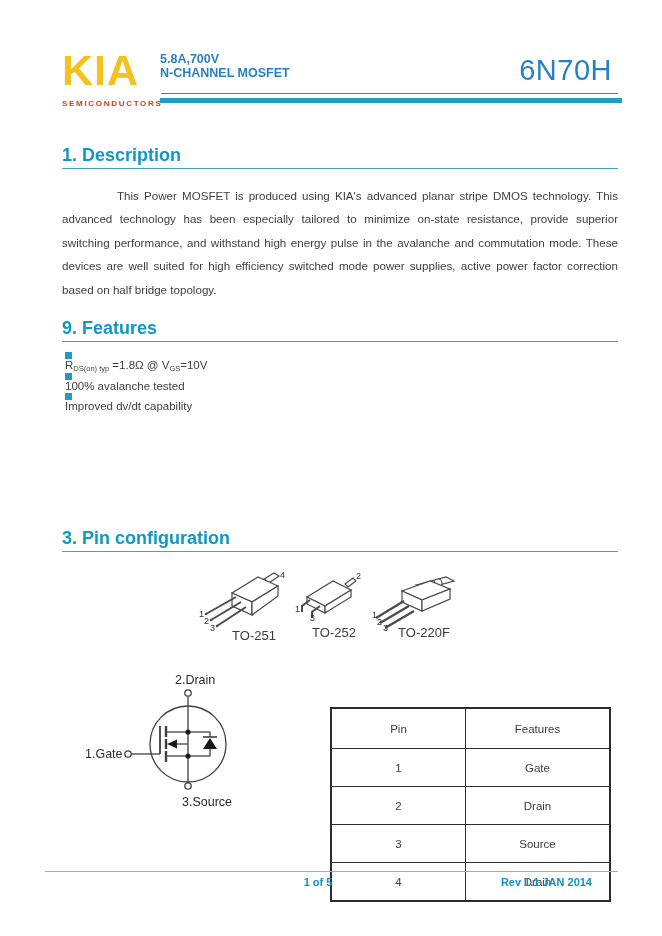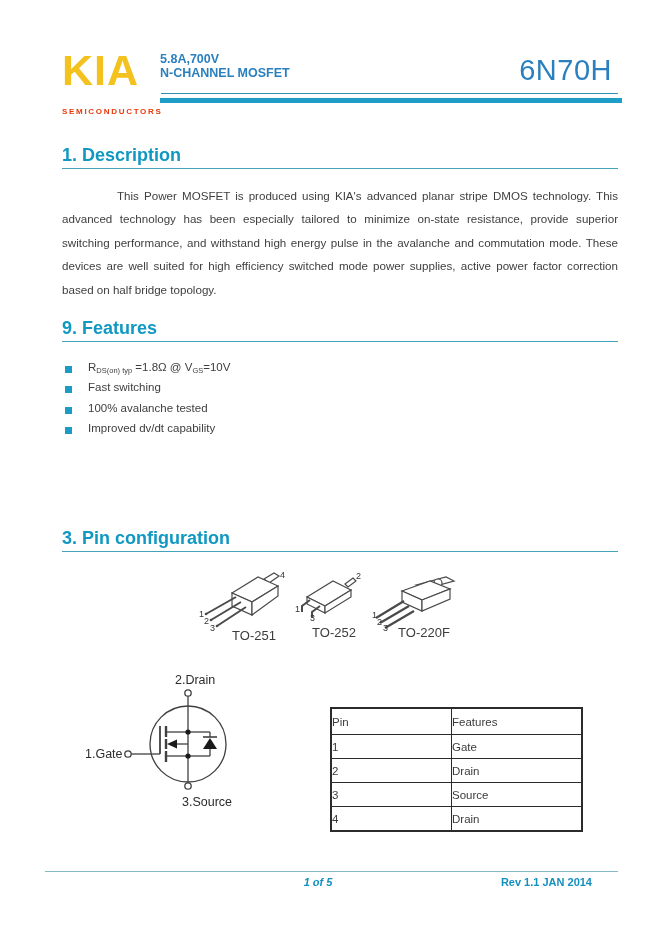--- a/index.html
+++ b/index.html
@@ -3,60 +3,60 @@
 <meta charset="utf-8">
 <style>
   html,body{margin:0;padding:0;background:#ffffff;}
   .page{
     position:relative;width:662px;height:936px;background:#ffffff;overflow:hidden;
     font-family:"Liberation Sans", sans-serif;color:#3e3e3e;margin:16px auto;
   }
   
   .logo{position:absolute;left:62px;top:33px;font-size:43px;font-weight:bold;
         color:#f4c21e;letter-spacing:1px;line-height:1;}
-  .logo-sub{position:absolute;left:62px;top:91px;font-size:8px;font-weight:bold;
+  .logo-sub{position:absolute;left:62px;top:83px;font-size:8px;font-weight:bold;
         color:#e8380d;letter-spacing:1.7px;}
   .subtitle{position:absolute;left:160px;top:36px;font-size:12.5px;font-weight:bold;
         color:#2a80be;line-height:14px;}
   .part-number{position:absolute;right:50px;top:38px;font-size:29px;color:#2a80be;
         letter-spacing:0.5px;text-align:center;}
   .rule-thin{position:absolute;left:161px;top:77px;width:457px;height:1px;background:#2e8fae;}
   .rule-thick{position:absolute;left:160px;top:82px;width:462px;height:5px;background:#1e9dc6;}
   
   .section-heading{position:absolute;left:62px;font-size:18px;font-weight:bold;color:#1198c2;}
   .section-underline{position:absolute;left:62px;width:556px;height:1px;background:#44a2b8;}
   .paragraph{position:absolute;left:62px;top:168px;width:556px;font-size:11.6px;
         line-height:23.4px;text-align:justify;text-indent:55px;color:#3e3e3e;}
   .features-list{position:absolute;left:65px;top:336px;width:520px;}
-  .feature-row{display:flex;align-items:flex-end;height:20.5px;}
+  .feature-row{display:flex;align-items:flex-start;height:20.5px;flex-direction:column;}
   .bullet{width:7px;height:7px;background:#1a9cc6;margin-right:16px;flex:0 0 auto;}
   .feature-text{font-size:11.5px;color:#3e3e3e;white-space:nowrap;}
   .sb{font-size:7.5px;position:relative;top:2px;vertical-align:baseline;}
   
   .pkg-to251{position:absolute;left:196px;top:551px;}
   .pkg-to252{position:absolute;left:293px;top:551px;}
   .pkg-to220f{position:absolute;left:370px;top:549px;}
   .mosfet-symbol{position:absolute;left:58px;top:644px;}
   svg text{font-family:"Liberation Sans", sans-serif;}
   .pin-num{font-size:9px;fill:#333333;}
   .pkg-name{font-size:13px;fill:#3c3c3c;}
   .sym-label{font-size:12.5px;fill:#2b2b2b;}
   
   .pin-table{position:absolute;left:330px;top:691px;border-collapse:collapse;
         border:2px solid #2b2b2b;table-layout:fixed;}
   .pin-table th,.pin-table td{border:1px solid #2b2b2b;font-size:11.5px;font-weight:normal;
-        text-align:left;color:#3b3b3b;padding:0;}
+        text-align:center;color:#3b3b3b;padding:7px;}
   .pin-table th{height:25px;}
   .pin-table td{height:23px;}
   .col-pin{width:119px;}
   .col-fn{width:129px;}
   
   .footer-line{position:absolute;left:45px;top:855px;width:573px;height:1px;background:#85b9c6;}
   .page-info{position:absolute;left:258px;top:860px;width:120px;text-align:center;
-        font-size:11px;font-weight:bold;color:#1490be;font-style:italic;}
+        font-size:11px;font-weight:bold;color:#1490be;}
   .revision{position:absolute;right:70px;top:860px;font-size:11px;font-weight:bold;color:#1490be;}
 </style>
 </head>
 <body>
 
 <div class="page">
 
   <div>
     <div class="logo">KIA</div>
     <div class="logo-sub">SEMICONDUCTORS</div>
@@ -75,24 +75,20 @@
     <div class="paragraph">This Power MOSFET is produced using KIA's advanced planar stripe DMOS technology. This advanced technology has been especially tailored to minimize on-state resistance, provide superior switching performance, and withstand high energy pulse in the avalanche and commutation mode. These devices are well suited for high efficiency switched mode power supplies, active power factor correction based on half bridge topology.</div>
   </div>
 
   <div>
     <div class="section-heading" style="top:302px">9. Features</div>
     <div class="section-underline" style="top:325px"></div>
     <div class="features-list">
       <div class="feature-row">
         <span class="bullet"></span>
         <span class="feature-text"><span>R</span><span class="sb">DS(on) typ</span><span> =1.8Ω @ V</span><span class="sb">GS</span><span>=10V</span></span>
-      </div>
-      <div class="feature-row">
-        <span class="bullet"></span>
-        <span class="feature-text">Fast switching</span>
       </div>
       <div class="feature-row">
         <span class="bullet"></span>
         <span class="feature-text">100% avalanche tested</span>
       </div>
       <div class="feature-row">
         <span class="bullet"></span>
         <span class="feature-text">Improved dv/dt capability</span>
       </div>
     </div>

